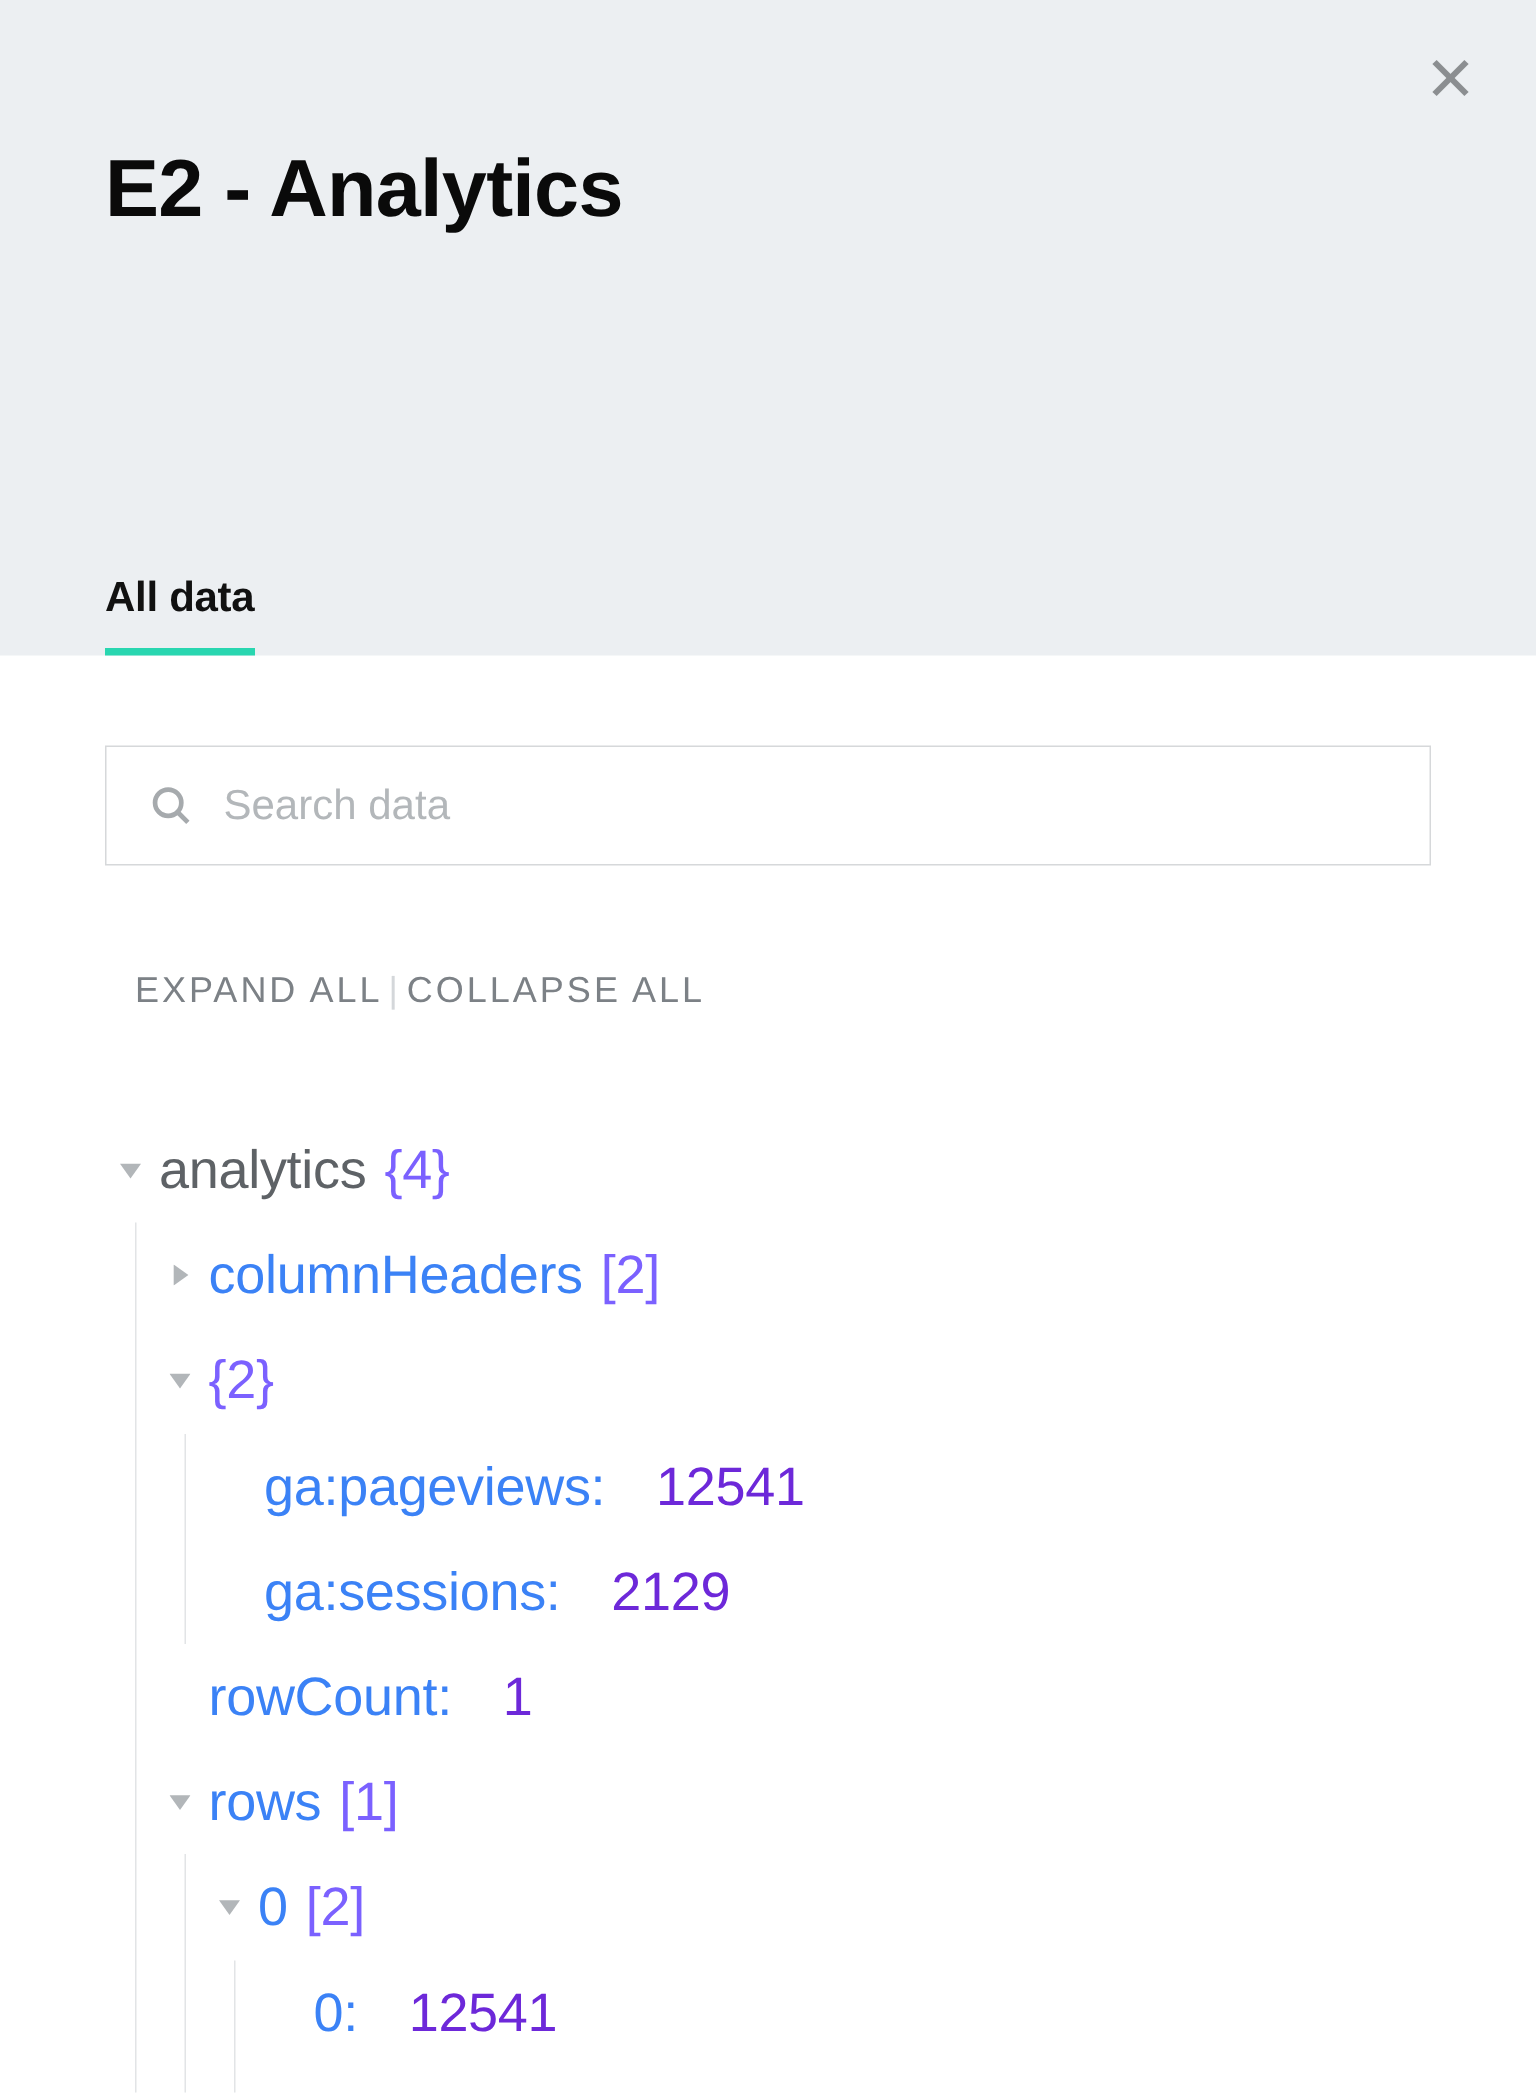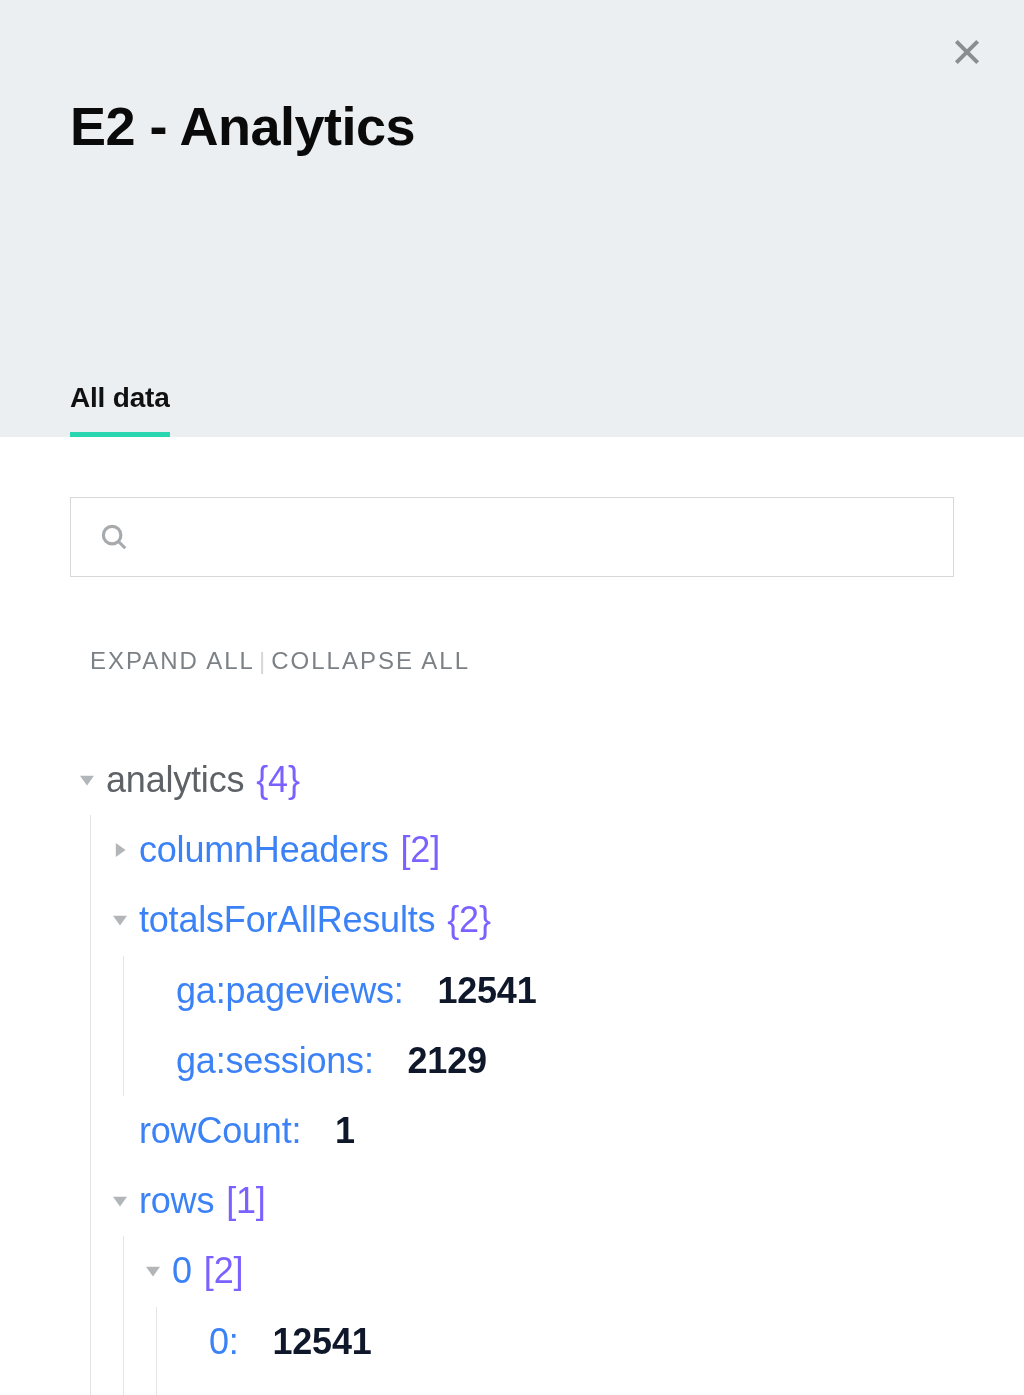--- a/index.html
+++ b/index.html
@@ -108,21 +108,21 @@
     justify-content: center;
     color: #b2b6b9;
     flex-shrink: 0;
     cursor: pointer;
   }
   .tri svg { width: 14px; height: 14px; fill: currentColor; }
   .k { color: #5e6266; }
   .k-dark { color: #3b82f6; }
   .count-obj { color: #7b61ff; }
   .count-arr { color: #7b61ff; }
-  .value-num { color: #0f172a; font-weight: bold; }
+  .value-num { color: #6d28d9; }
   .children {
     margin-left: 10px;
     padding-left: 22px;
     border-left: 1px solid #e2e4e6;
   }
   .leaf { padding-left: 30px; }
   .spacer-tri { width:14px; display:inline-block; flex-shrink:0; }
 </style>
 </head>
 <body>
@@ -140,20 +140,21 @@
   </div>
 </div>
 
 <div class="content">
 
   <div class="search-wrap">
     <svg viewBox="0 0 24 24">
         <circle cx="10.5" cy="10.5" r="7"></circle>
         <line x1="21" y1="21" x2="16" y2="16"></line>
       </svg>
+    <input class="search-input" type="text" placeholder="Search data" style="">
   </div>
 
   <div class="controls">
     <span class="ctrl-btn">EXPAND ALL</span>
     <span class="divider">|</span>
     <span class="ctrl-btn">COLLAPSE ALL</span>
   </div>
 
   <div class="tree">
 
@@ -181,21 +182,20 @@
           </div>
         </div>
 
         <div class="node">
           <div class="row">
             <span class="tri">
                 <svg viewBox="0 0 10 10">
                   <polygon points="0,2 10,2 5,9"></polygon>
                 </svg>
               </span>
-            <span class="k-dark">totalsForAllResults</span>
             <span class="count-obj">{2}</span>
           </div>
           <div class="children">
             <div class="row leaf">
               <span class="k-dark">ga:pageviews:</span>
               <span>&nbsp;</span>
               <span class="value-num">12541</span>
             </div>
             <div class="row leaf">
               <span class="k-dark">ga:sessions:</span>

